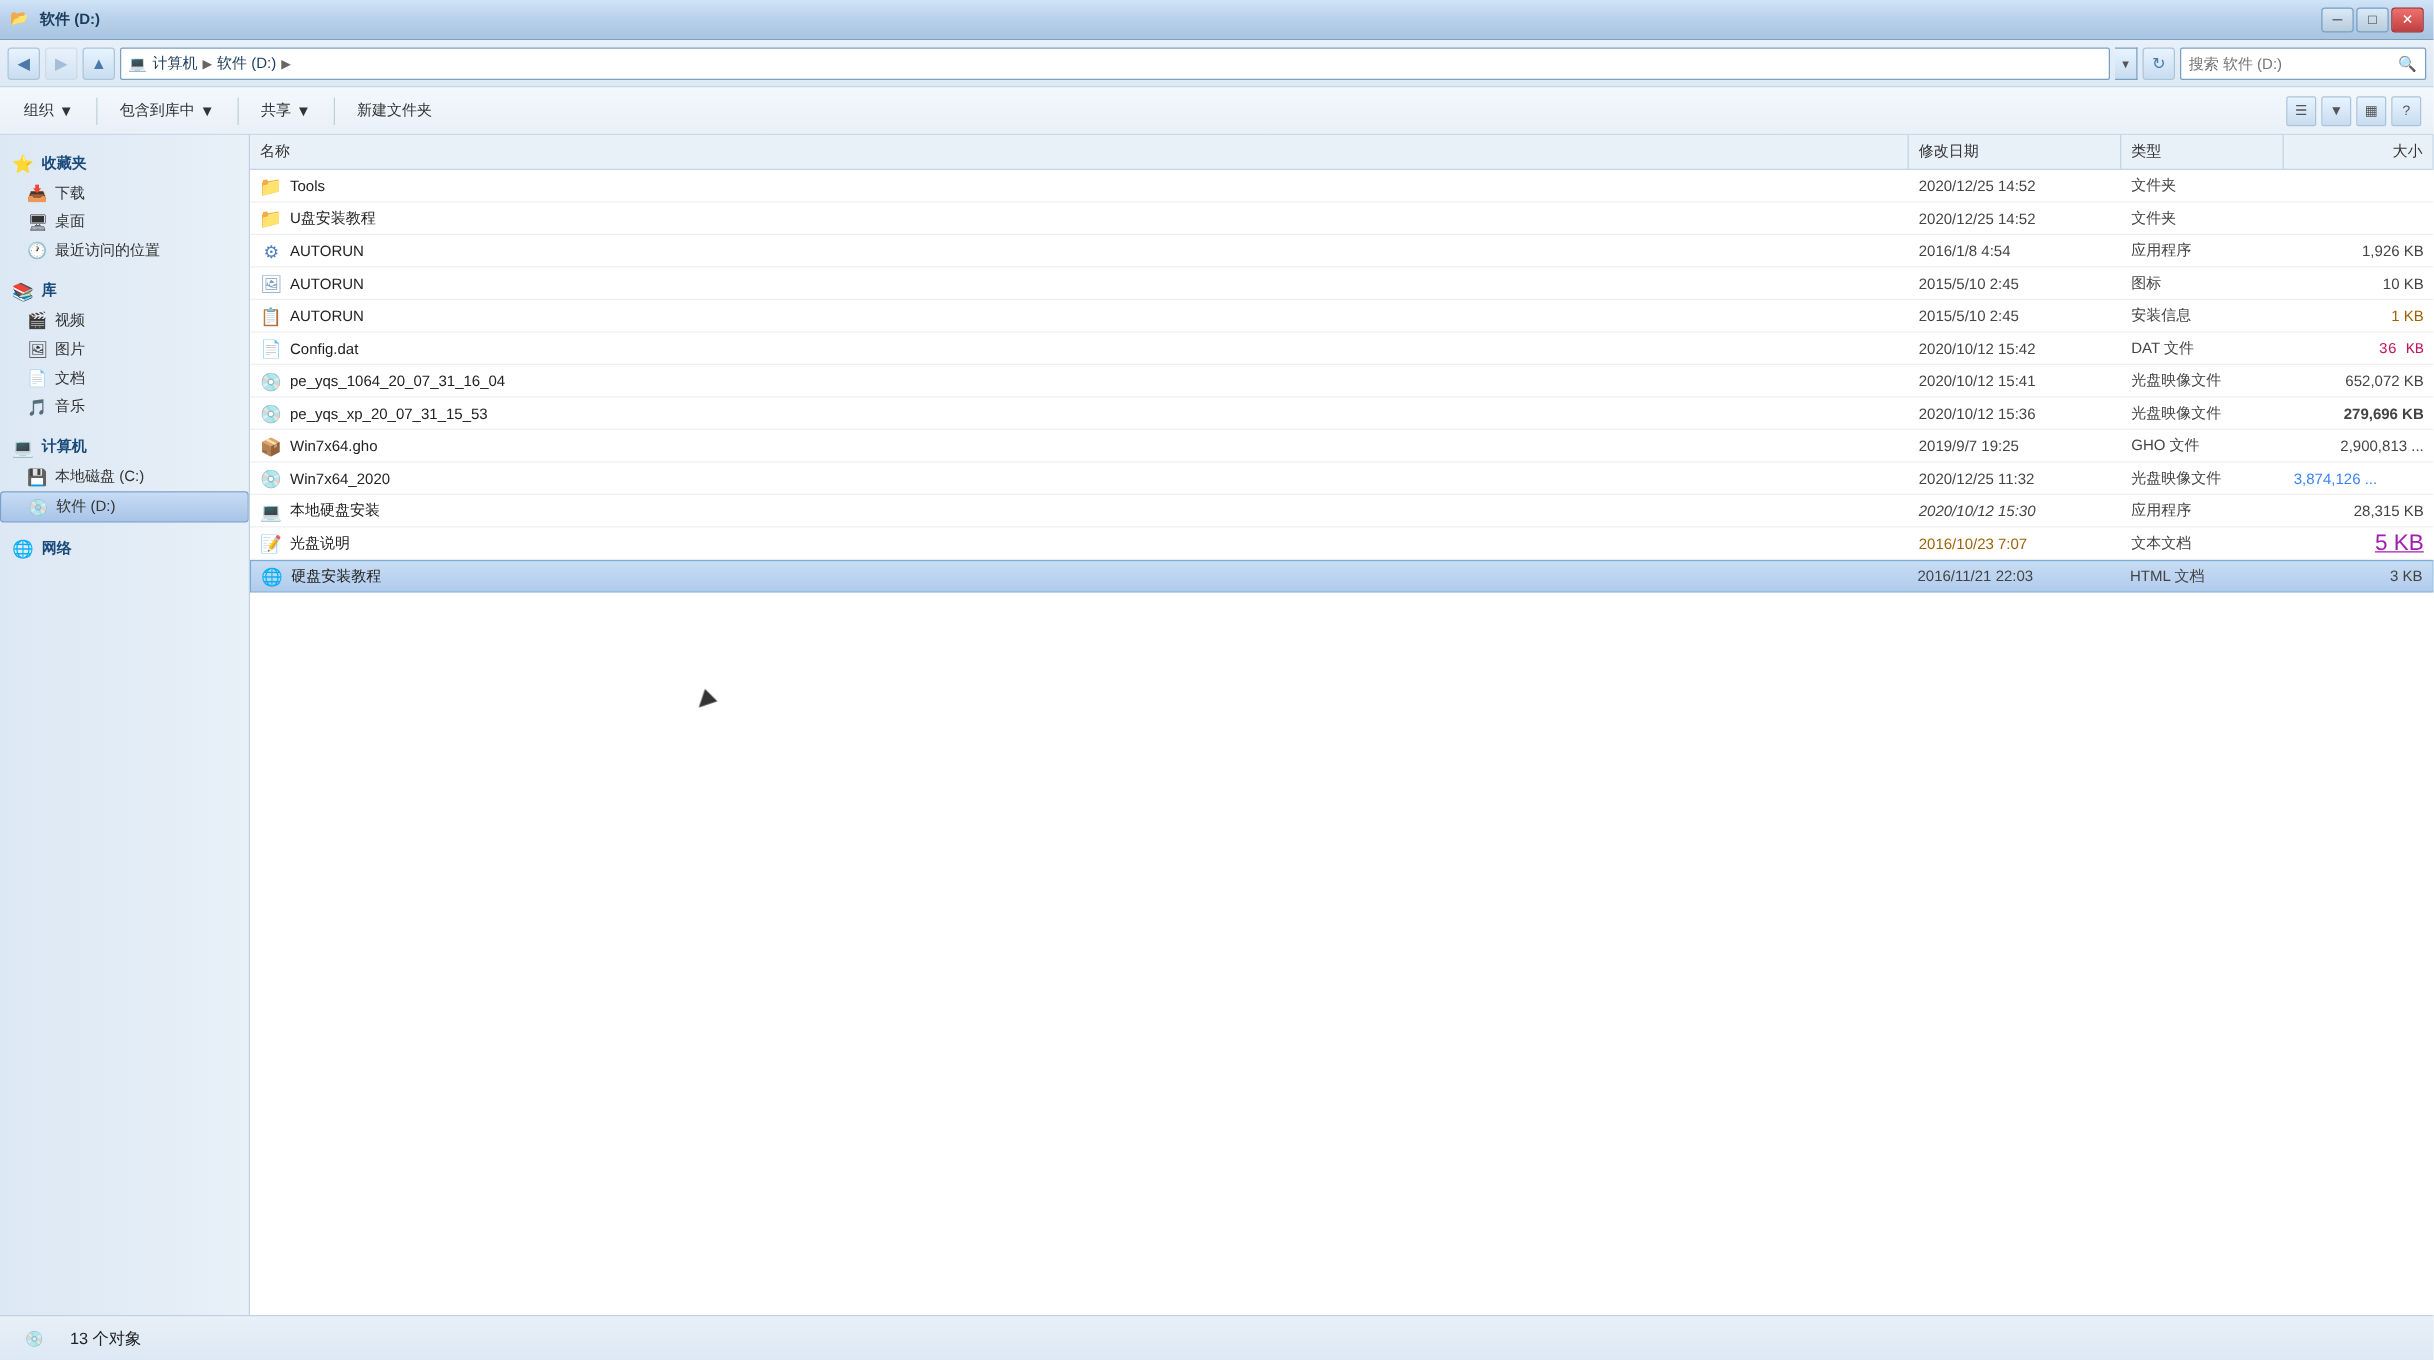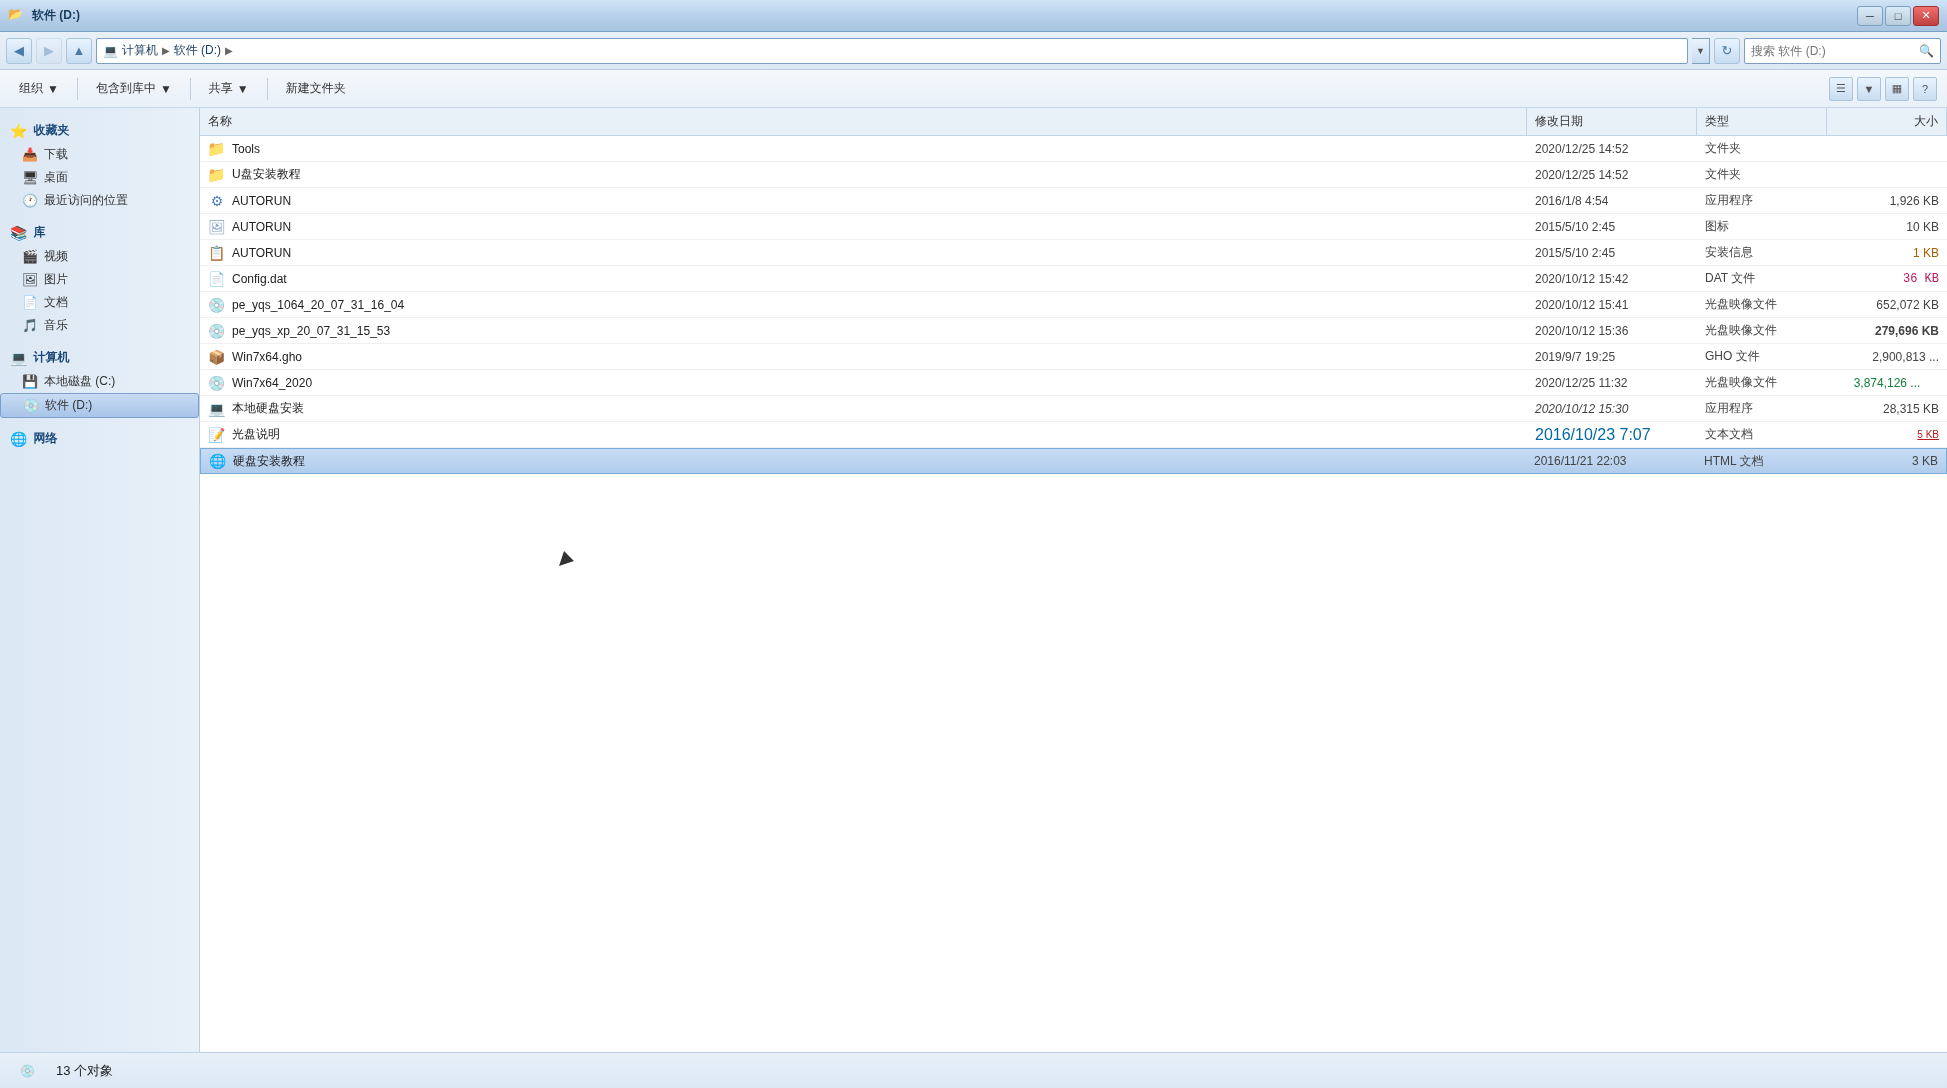--- a/index.html
+++ b/index.html
@@ -634,43 +634,43 @@
   </div>
         <div class="file-row">
     <div class="col-name" style="flex:2;min-width:260px;display:flex;align-items:center;gap:6px;padding:2px 8px;">
       <span class="file-icon">
               <span style="color:#6080b0;font-size:14px;">💿</span>
             </span>
       <span class="file-name-text">Win7x64_2020</span>
     </div>
     <div class="col-date" style="width:170px;padding:2px 8px;font-size:12px;color:#444;">2020/12/25 11:32</div>
     <div class="col-type" style="width:130px;padding:2px 8px;font-size:12px;color:#444;">光盘映像文件</div>
-    <div class="col-size" style="width:120px;padding:2px 8px;font-size:12px;color:#15803d;text-align:center;">3,874,126 ...</div>
+    <div class="col-size" style="width:120px;padding:2px 8px;font-size:12px;color:#3b82f6;text-align:left;">3,874,126 ...</div>
   </div>
         <div class="file-row">
     <div class="col-name" style="flex:2;min-width:260px;display:flex;align-items:center;gap:6px;padding:2px 8px;">
       <span class="file-icon">
               <span style="color:#2060c0;font-size:14px;">💻</span>
             </span>
       <span class="file-name-text">本地硬盘安装</span>
     </div>
     <div class="col-date" style="width:170px;padding:2px 8px;font-size:12px;color:#444;font-style:italic;">2020/10/12 15:30</div>
     <div class="col-type" style="width:130px;padding:2px 8px;font-size:12px;color:#444;">应用程序</div>
     <div class="col-size" style="width:120px;padding:2px 8px;font-size:12px;color:#444;text-align:right;">28,315 KB</div>
   </div>
         <div class="file-row">
     <div class="col-name" style="flex:2;min-width:260px;display:flex;align-items:center;gap:6px;padding:2px 8px;">
       <span class="file-icon">
               <span style="color:#6060a0;font-size:14px;">📝</span>
             </span>
       <span class="file-name-text">光盘说明</span>
     </div>
-    <div class="col-date" style="width:170px;padding:2px 8px;font-size:16px;color:#0369a1;">2016/10/23 7:07</div>
+    <div class="col-date" style="width:170px;padding:2px 8px;font-size:12px;color:#a16207;">2016/10/23 7:07</div>
     <div class="col-type" style="width:130px;padding:2px 8px;font-size:12px;color:#444;">文本文档</div>
-    <div class="col-size" style="width:120px;padding:2px 8px;font-size:10px;color:#b91c1c;text-align:right;text-decoration:underline;">5 KB</div>
+    <div class="col-size" style="width:120px;padding:2px 8px;font-size:18px;color:#a21caf;text-align:right;text-decoration:underline;">5 KB</div>
   </div>
         <div class="file-row selected">
     <div class="col-name" style="flex:2;min-width:260px;display:flex;align-items:center;gap:6px;padding:2px 8px;">
       <span class="file-icon">
               <span style="color:#4080a0;font-size:14px;">🌐</span>
             </span>
       <span class="file-name-text">硬盘安装教程</span>
     </div>
     <div class="col-date" style="width:170px;padding:2px 8px;font-size:12px;color:#444;">2016/11/21 22:03</div>
     <div class="col-type" style="width:130px;padding:2px 8px;font-size:12px;color:#444;">HTML 文档</div>

